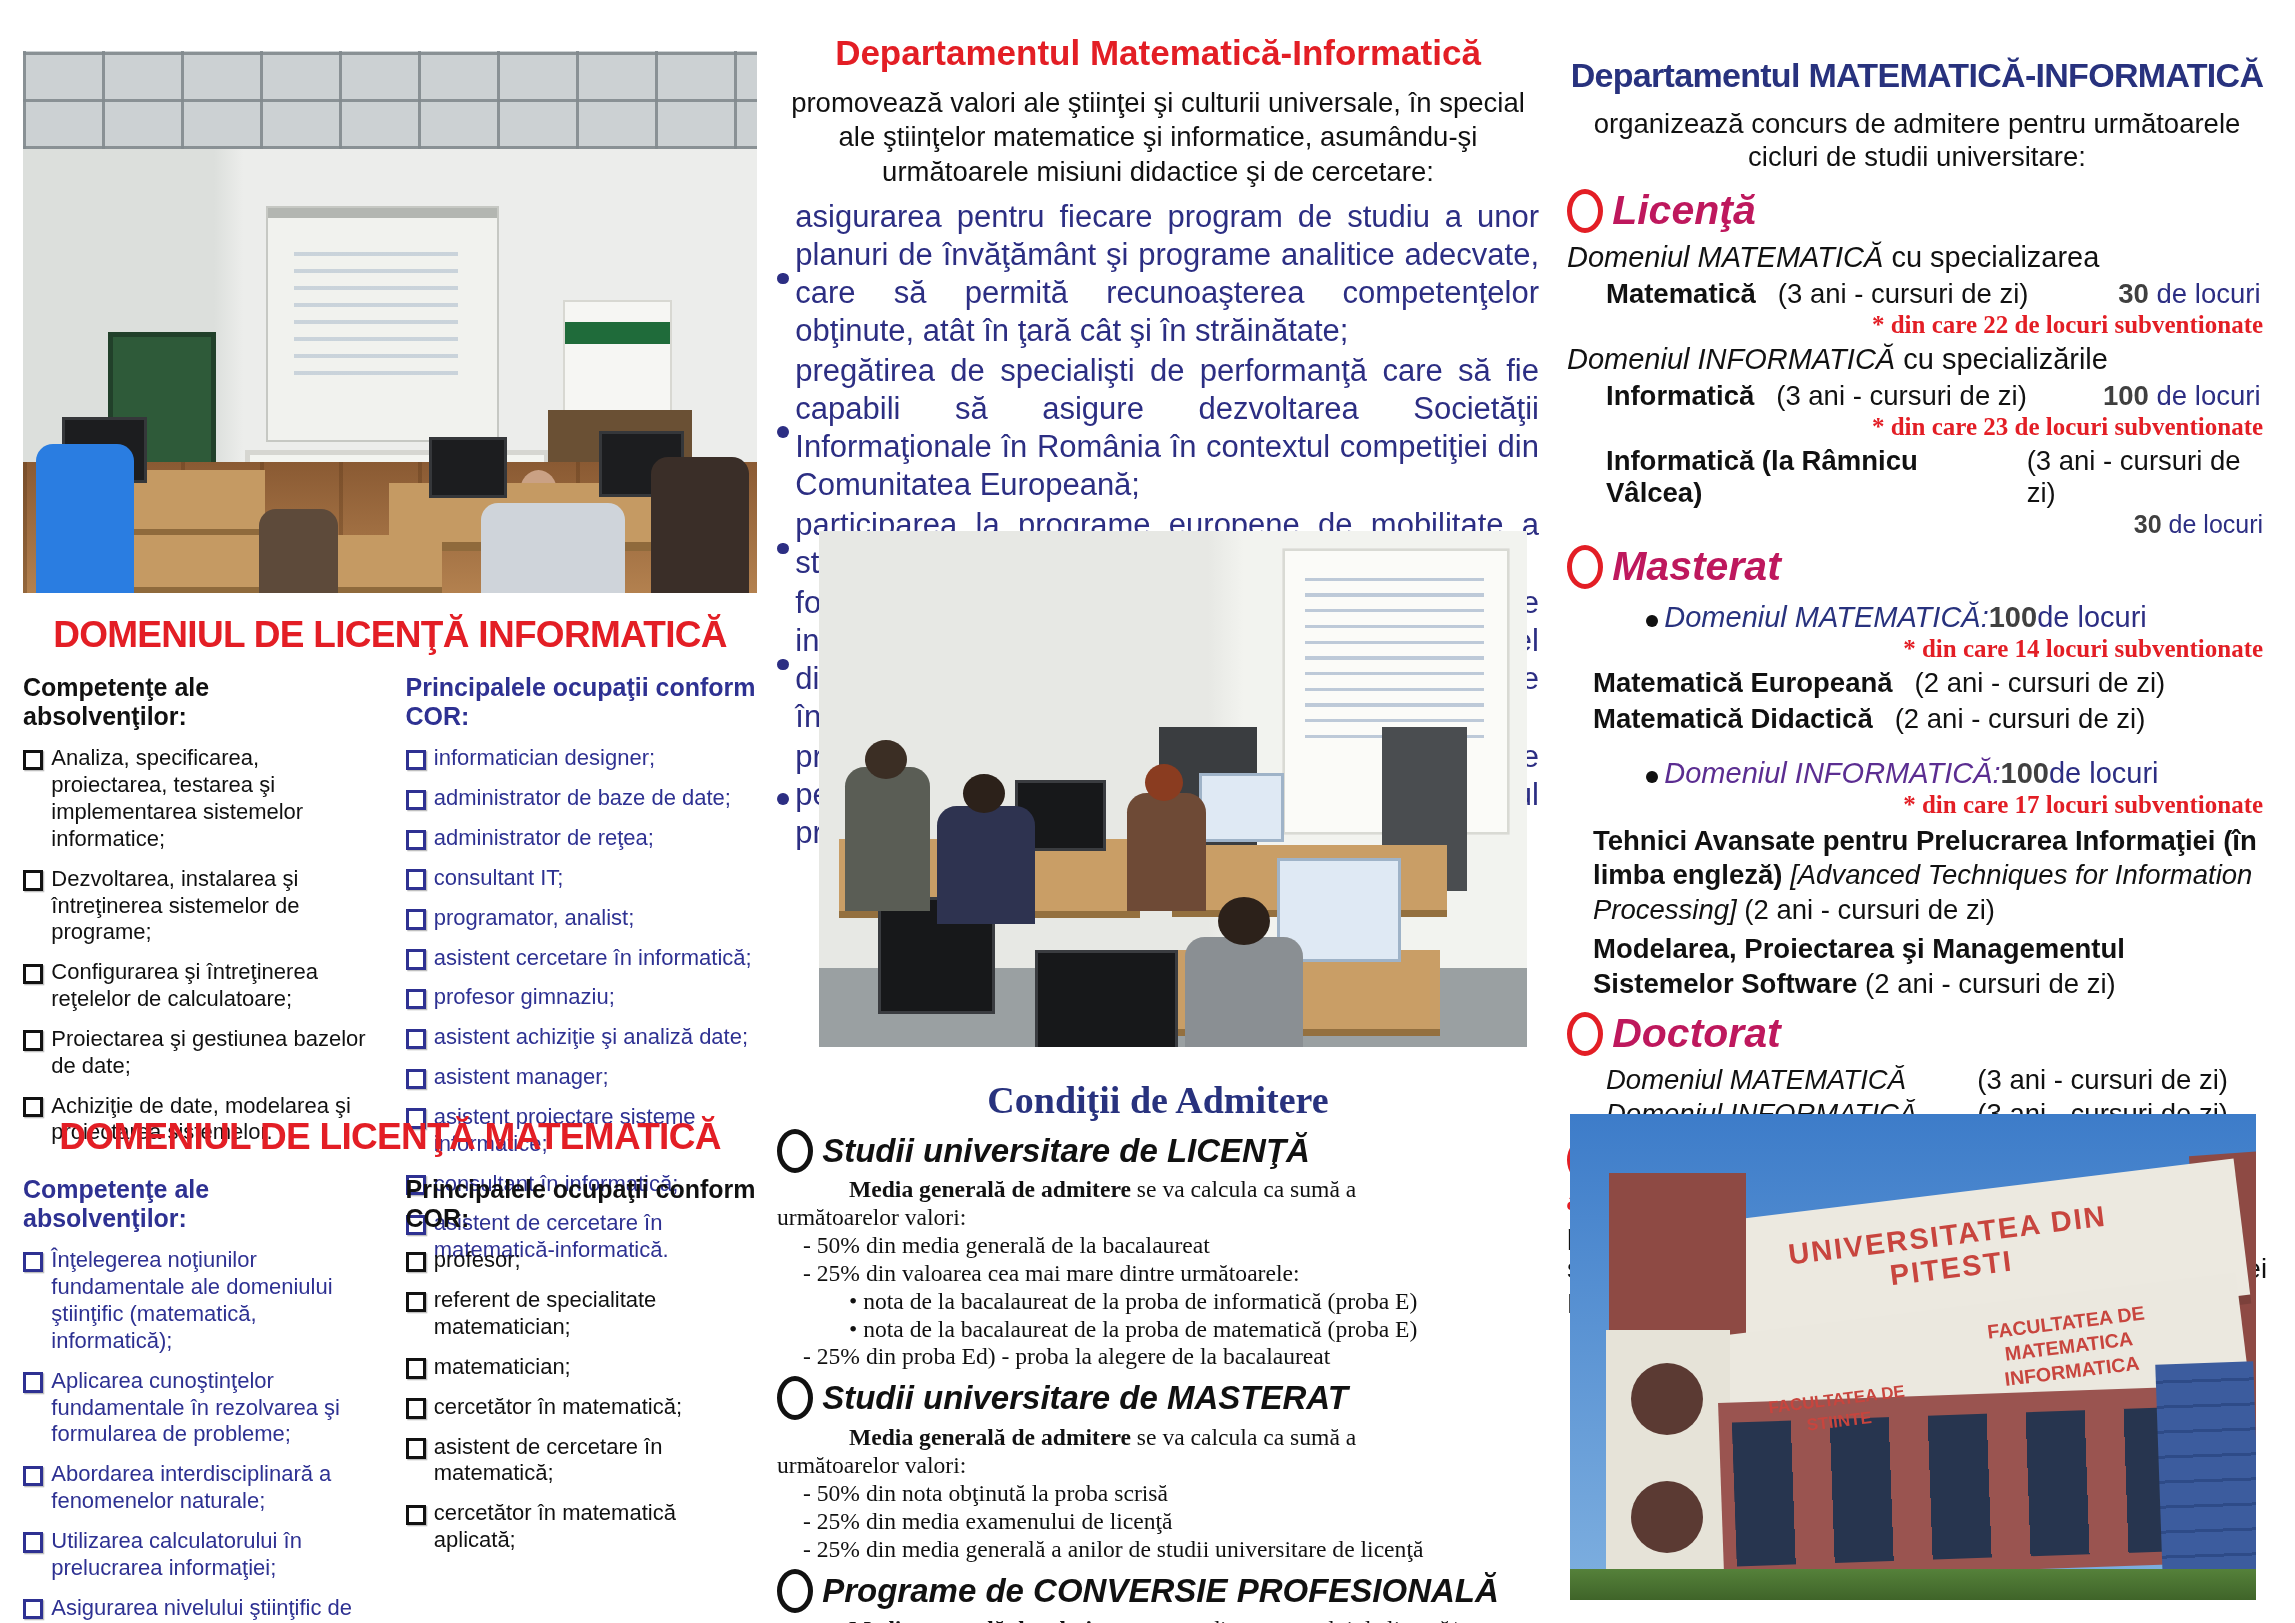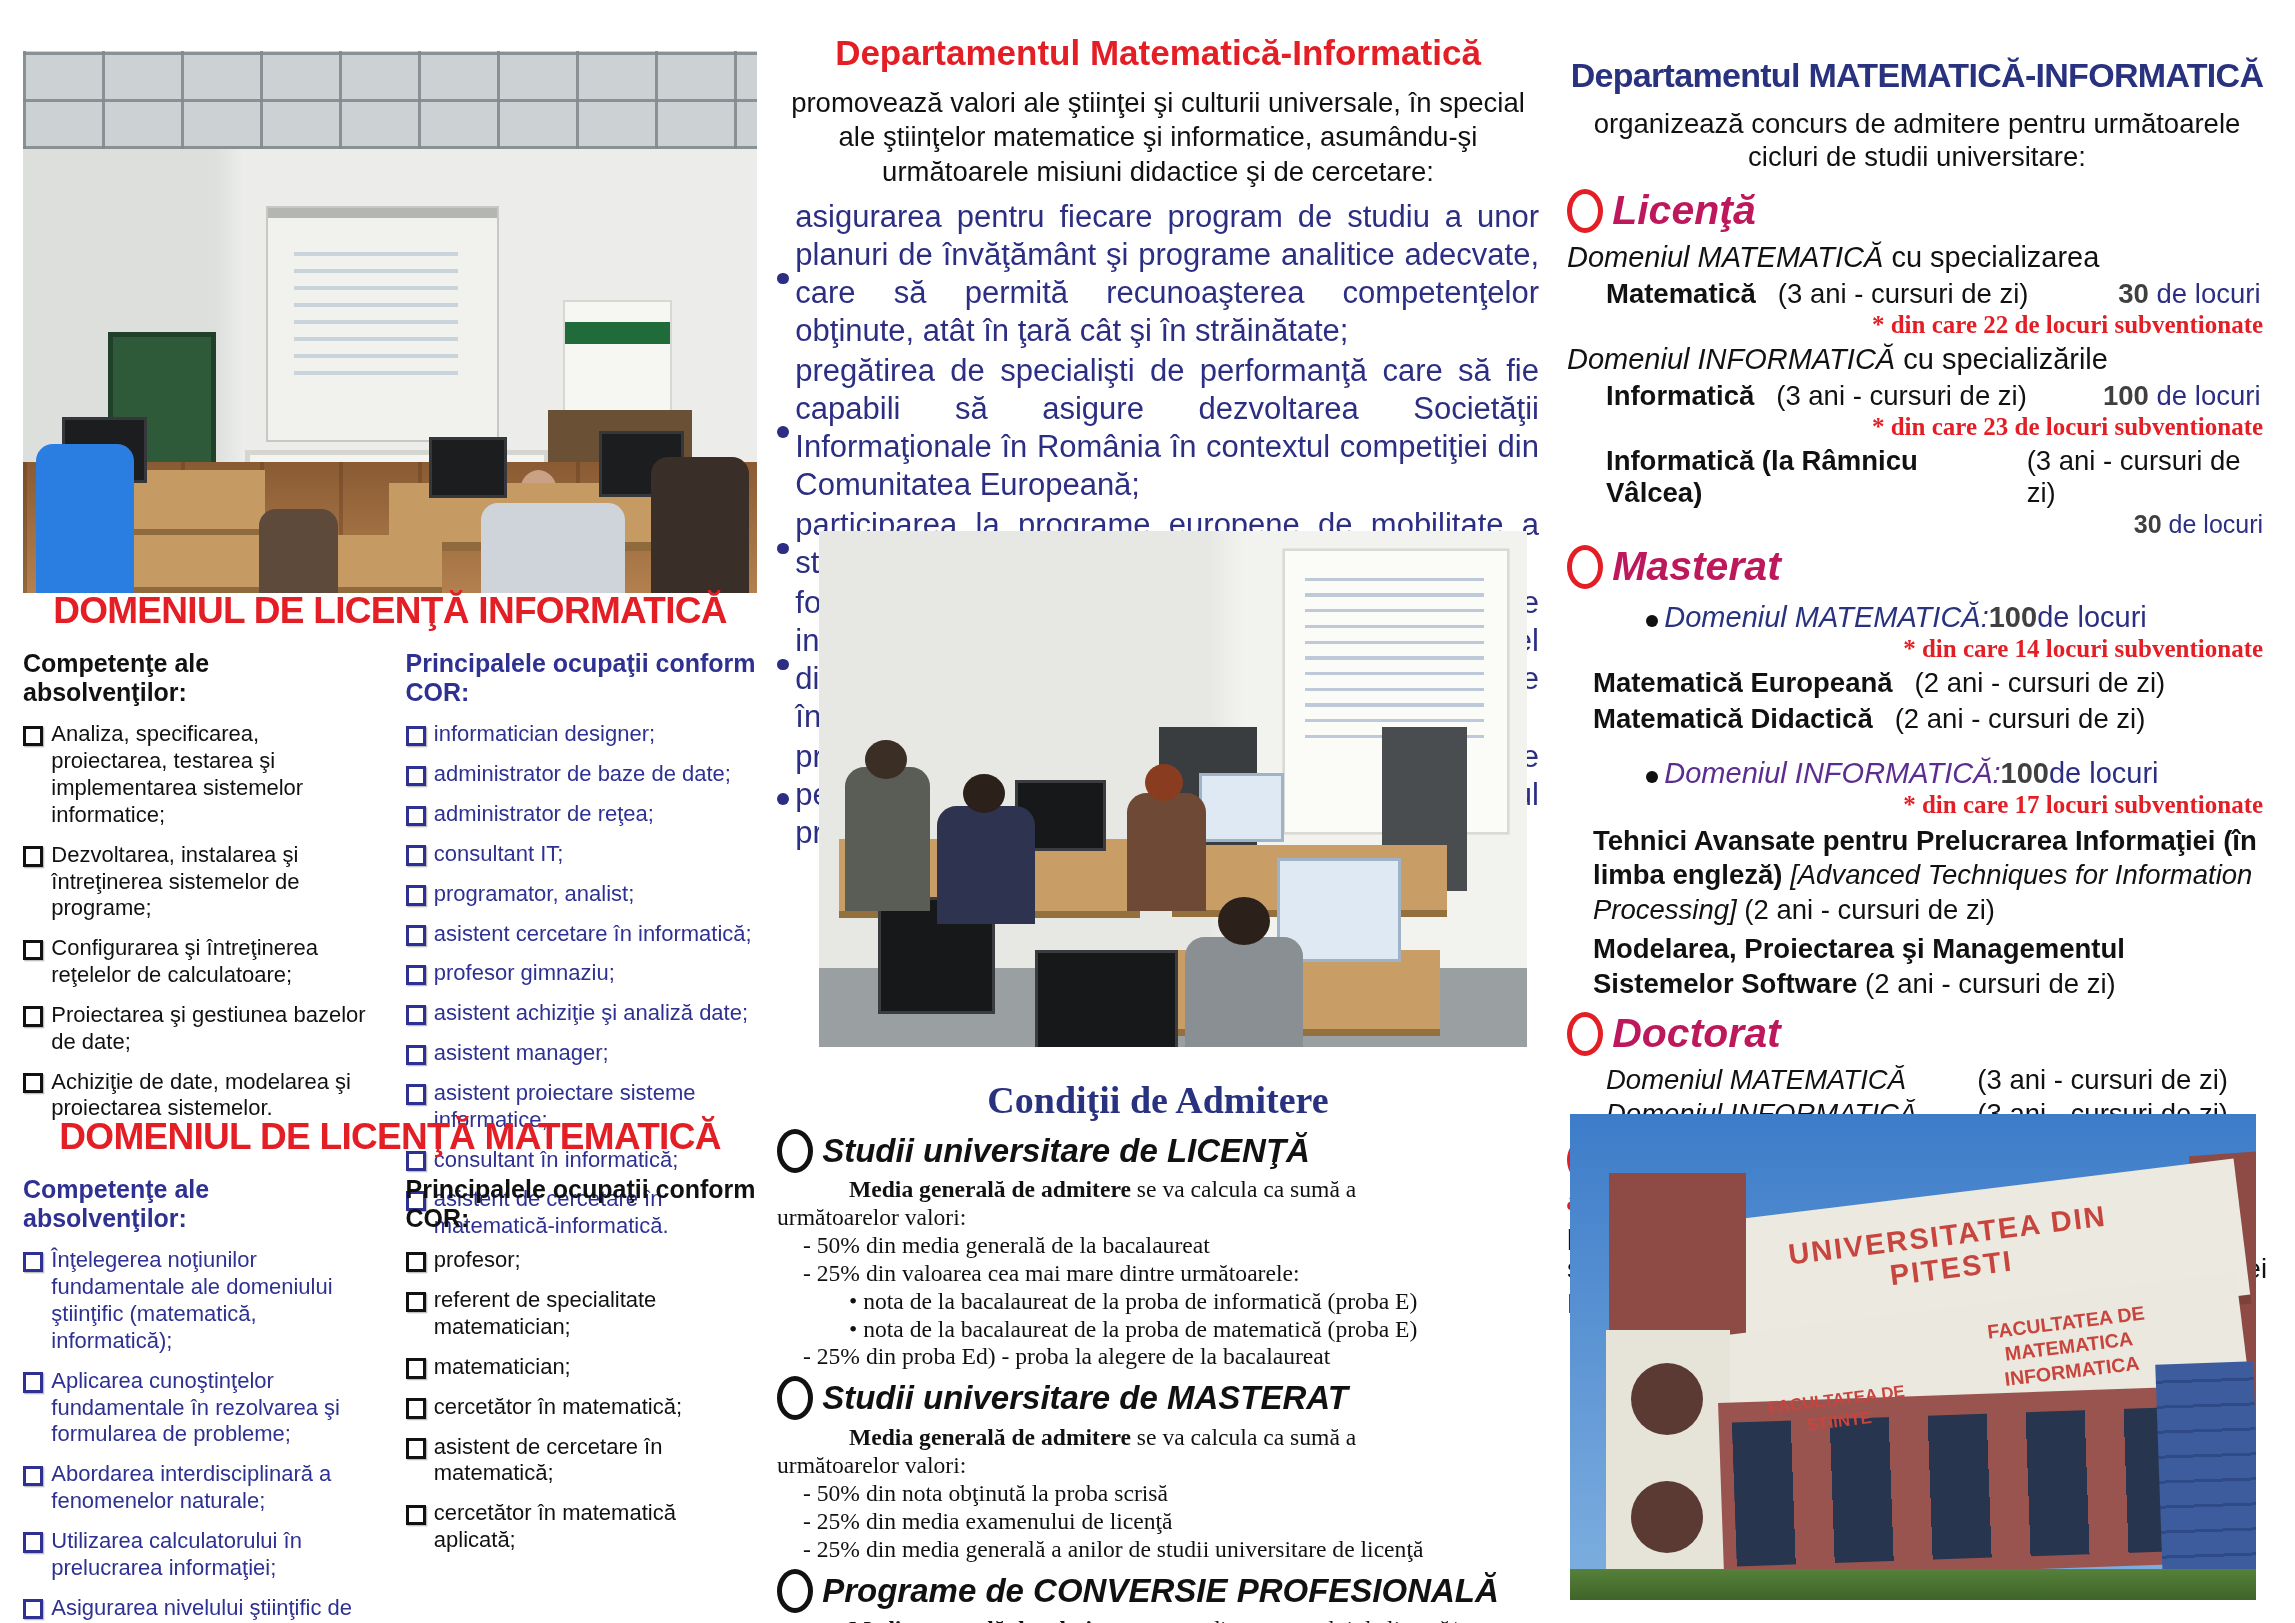--- a/index.html
+++ b/index.html
@@ -142,21 +142,21 @@
     <div class="cl-desk" style="left:79px;top:484px;width:340px;height:52px;"></div>
     <div class="cl-mon" style="left:39px;top:366px;width:79px;height:60px;"></div>
     <div class="cl-mon" style="left:576px;top:380px;width:79px;height:60px;"></div>
     <div class="cl-mon" style="left:406px;top:386px;width:72px;height:55px;"></div>
     <div class="cl-person" style="left:13px;top:393px;width:98px;height:149px;background:#2a7de1;"></div>
     <div class="cl-person" style="left:458px;top:452px;width:144px;height:90px;background:#cfd4da;"></div>
     <div class="cl-person" style="left:628px;top:406px;width:98px;height:136px;background:#3a2e28;"></div>
     <div class="cl-person" style="left:236px;top:458px;width:79px;height:84px;background:#5d4a3a;"></div>
   </section>
 
-  <div class="abs" style="left:23px;top:590px;width:734px;">
+  <div class="abs" style="left:23px;top:614px;width:734px;">
     <h1 class="red-head">DOMENIUL DE LICENŢĂ INFORMATICĂ</h1>
     <div class="twocol">
       <div class="subcol black">
         <div class="subhead black">Competenţe ale absolvenţilor:</div>
         <ul class="cklist">
           <li>
               <span class="cb"></span>
               <span>Analiza, specificarea, proiectarea, testarea şi implementarea sistemelor informatice;</span>
             </li>
           <li>

